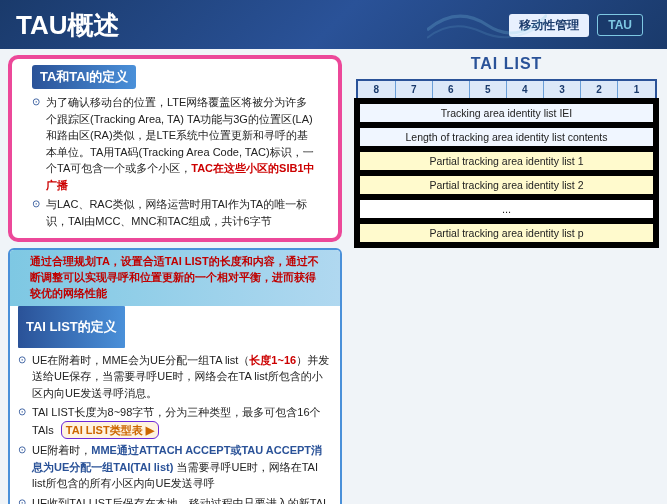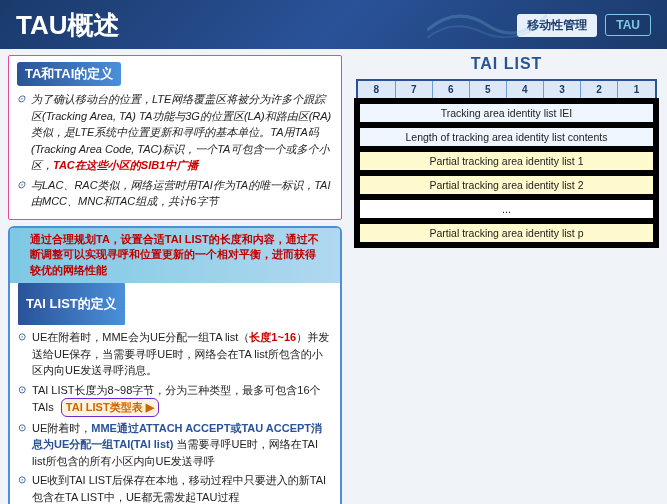--- a/index.html
+++ b/index.html
@@ -8,21 +8,21 @@
       height: 504px;
       font-family: 'SimHei', 'Microsoft YaHei', Arial, sans-serif;
       background: #f0f4f8;
       overflow: hidden;
       position: relative;
     }
 
     
     .header {
       background: linear-gradient(135deg, #1a3a6b 0%, #2a5298 50%, #1a3a6b 100%);
-      padding: 8px 16px 6px 16px;
+      padding: 8px 24px 6px 16px;
       display: flex;
       align-items: center;
       justify-content: space-between;
       position: relative;
     }
     .header-title {
       color: white;
       font-size: 26px;
       font-weight: bold;
     }
@@ -70,45 +70,44 @@
       width: 350px;
       padding: 6px 8px;
       display: flex;
       flex-direction: column;
       gap: 6px;
       overflow: hidden;
     }
 
     
     .section-box {
-      border: 1px solid #ec4899;
-      border-radius: 2px;
+      border: 4px solid #ec4899;
+      border-radius: 10px;
       background: white;
-      padding: 6px 8px;
+      padding: 6px 20px;
     }
     .section-title {
       background: linear-gradient(90deg, #2a5298, #4a90d9);
       color: white;
       font-size: 13px;
       font-weight: bold;
       padding: 3px 8px;
       border-radius: 3px;
       display: inline-block;
       margin-bottom: 5px;
     }
     .section-content {
       font-size: 11px;
       color: #222;
       line-height: 1.5;
     }
     .section-content p {
       margin-bottom: 3px;
       padding-left: 14px;
       position: relative;
-      font-style: italic;
     }
     .section-content p::before {
       content: '⊙';
       position: absolute;
       left: 0;
       color: #2a5298;
       font-size: 10px;
     }
     .highlight-red {
       color: #cc0000;

